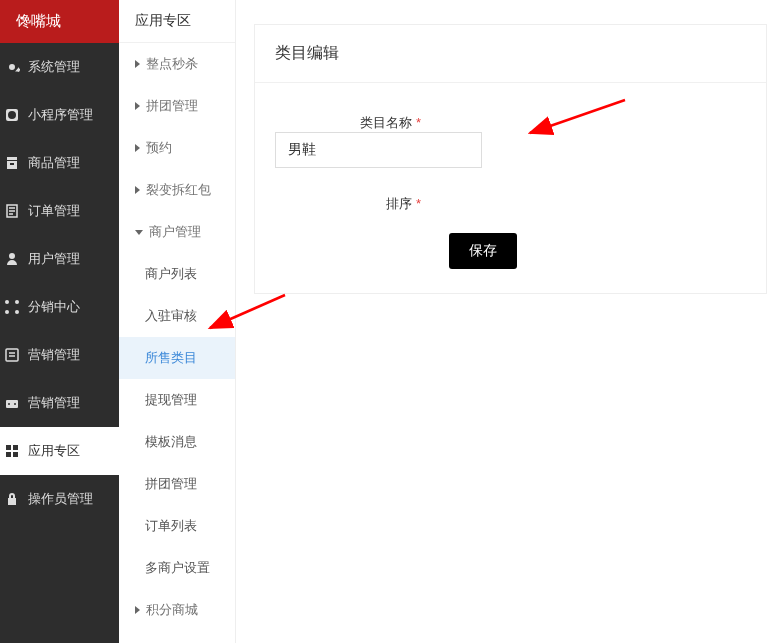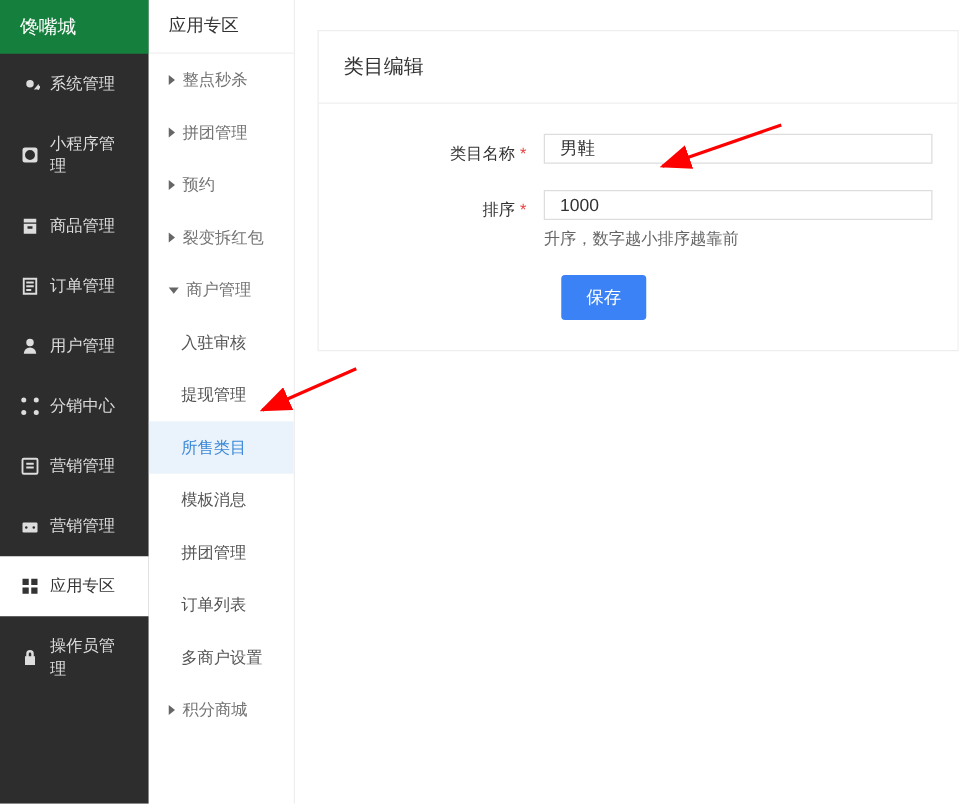--- a/index.html
+++ b/index.html
@@ -1,45 +1,45 @@
 <!DOCTYPE html>
 <html><head>
   <meta charset="utf-8">
   <style>
     * { margin: 0; padding: 0; box-sizing: border-box; }
     body { font-family: -apple-system, "Microsoft YaHei", sans-serif; font-size: 14px; color: #333; background: #fff; width: 767px; height: 643px; overflow: hidden; position: relative; }
     .container { display: flex; height: 100%; }
     
     .sidebar-dark { width: 119px; background: #2d2d2d; color: #ccc; flex-shrink: 0; }
-    .brand { background: #15803d; color: #fff; padding: 12px 16px; font-size: 15px; font-weight: 500; }
-    .nav-item { padding: 15px 16px; display: flex; align-items: center; gap: 8px; cursor: pointer; font-size: 13px; color: #ddd; }
+    .brand { background: #b91c1c; color: #fff; padding: 12px 16px; font-size: 15px; font-weight: 500; }
+    .nav-item { padding: 15px 4px; display: flex; align-items: center; gap: 8px; cursor: pointer; font-size: 13px; color: #ddd; }
     .nav-item.active { background: #fff; color: #333; }
     .nav-icon { width: 16px; height: 16px; display: flex; align-items: center; justify-content: center; flex-shrink: 0; }
     .nav-icon svg { width: 16px; height: 16px; }
     
     .sidebar-light { width: 117px; background: #fff; border-right: 1px solid #eee; flex-shrink: 0; overflow-y: auto; }
     .light-header { padding: 12px 16px; font-size: 14px; color: #333; border-bottom: 1px solid #f0f0f0; }
     .menu-parent { padding: 12px 16px; display: flex; align-items: center; gap: 6px; cursor: pointer; font-size: 13px; color: #737373; }
     .caret { width: 0; height: 0; border-style: solid; display: inline-block; }
     .caret-right { border-width: 4px 0 4px 5px; border-color: transparent transparent transparent #666; }
     .caret-down { border-width: 5px 4px 0 4px; border-color: #666 transparent transparent transparent; }
     .menu-child { padding: 12px 16px 12px 26px; cursor: pointer; font-size: 13px; color: #555; }
     .menu-child.selected { background: #eaf3fb; color: #3a87d8; }
     
     .main { flex: 1; background: #fff; padding: 0; }
     .card { margin: 24px 0 0 18px; border: 1px solid #eee; }
     .card-title { padding: 18px 20px; font-size: 16px; color: #333; border-bottom: 1px solid #f0f0f0; }
     .form { padding: 24px 20px; }
-    .form-row { display: flex; align-items: flex-start; margin-bottom: 20px; }
+    .form-row { display: flex; align-items: flex-start; margin-bottom: 20px; flex-direction: column; }
     .form-label { width: 160px; text-align: right; padding-right: 14px; padding-top: 7px; font-size: 13px; color: #333; }
     .req { color: #e64340; margin-left: 4px; }
     .form-control { flex: 1; }
-    .input { width: 100%; height: 24px; border: 1px solid #ddd; padding: 0 12px; font-size: 14px; color: #333; outline: none; }
+    .input { width: 100%; height: 36px; border: 1px solid #ddd; padding: 0 12px; font-size: 14px; color: #333; outline: none; }
     .hint { font-size: 13px; color: #666; margin-top: 6px; }
-    .btn-primary { background: #3b82f6; color: #fff; border: none; padding: 9px 20px; font-size: 14px; border-radius: 3px; cursor: pointer; }
+    .btn-primary { background: #000000; color: #fff; border: none; padding: 9px 20px; font-size: 14px; border-radius: 3px; cursor: pointer; }
     .btn-row { padding-left: 174px; }
     
     .arrow { position: absolute; pointer-events: none; }
   </style>
 </head>
 <body>
 
 <div class="container">
   <div class="sidebar-dark">
     <div class="brand">馋嘴城</div>
@@ -152,23 +152,24 @@
           <span>预约</span>
         </div>
         <div class="menu-parent">
           <span class="caret caret-right"></span>
           <span>裂变拆红包</span>
         </div>
         <div class="menu-parent">
           <span class="caret caret-down"></span>
           <span>商户管理</span>
         </div>
+        <div class="menu-child">商户列表</div>
         <div class="menu-child">入驻审核</div>
+        <div class="menu-child selected">所售类目</div>
         <div class="menu-child">提现管理</div>
-        <div class="menu-child selected">所售类目</div>
         <div class="menu-child">模板消息</div>
         <div class="menu-child">拼团管理</div>
         <div class="menu-child">订单列表</div>
         <div class="menu-child">多商户设置</div>
         <div class="menu-parent">
           <span class="caret caret-right"></span>
           <span>积分商城</span>
         </div>
         <div class="menu-parent"></div>
       </div>
@@ -179,24 +180,20 @@
       <div class="card-title">类目编辑</div>
       <div class="form">
         <div class="form-row">
           <div class="form-label"><span>类目名称</span><span class="req">*</span></div>
           <div class="form-control">
             <input class="input" value="男鞋" style="">
           </div>
         </div>
         <div class="form-row">
           <div class="form-label"><span>排序</span><span class="req">*</span></div>
-          <div class="form-control">
-            <input class="input" value="1000" style="">
-            <div class="hint">升序，数字越小排序越靠前</div>
-          </div>
         </div>
         <div class="btn-row">
           <button class="btn-primary">保存</button>
         </div>
       </div>
     </div>
   </div>
 </div>
 
 <svg class="arrow" style="left:200px; top:290px;" width="90" height="50">

